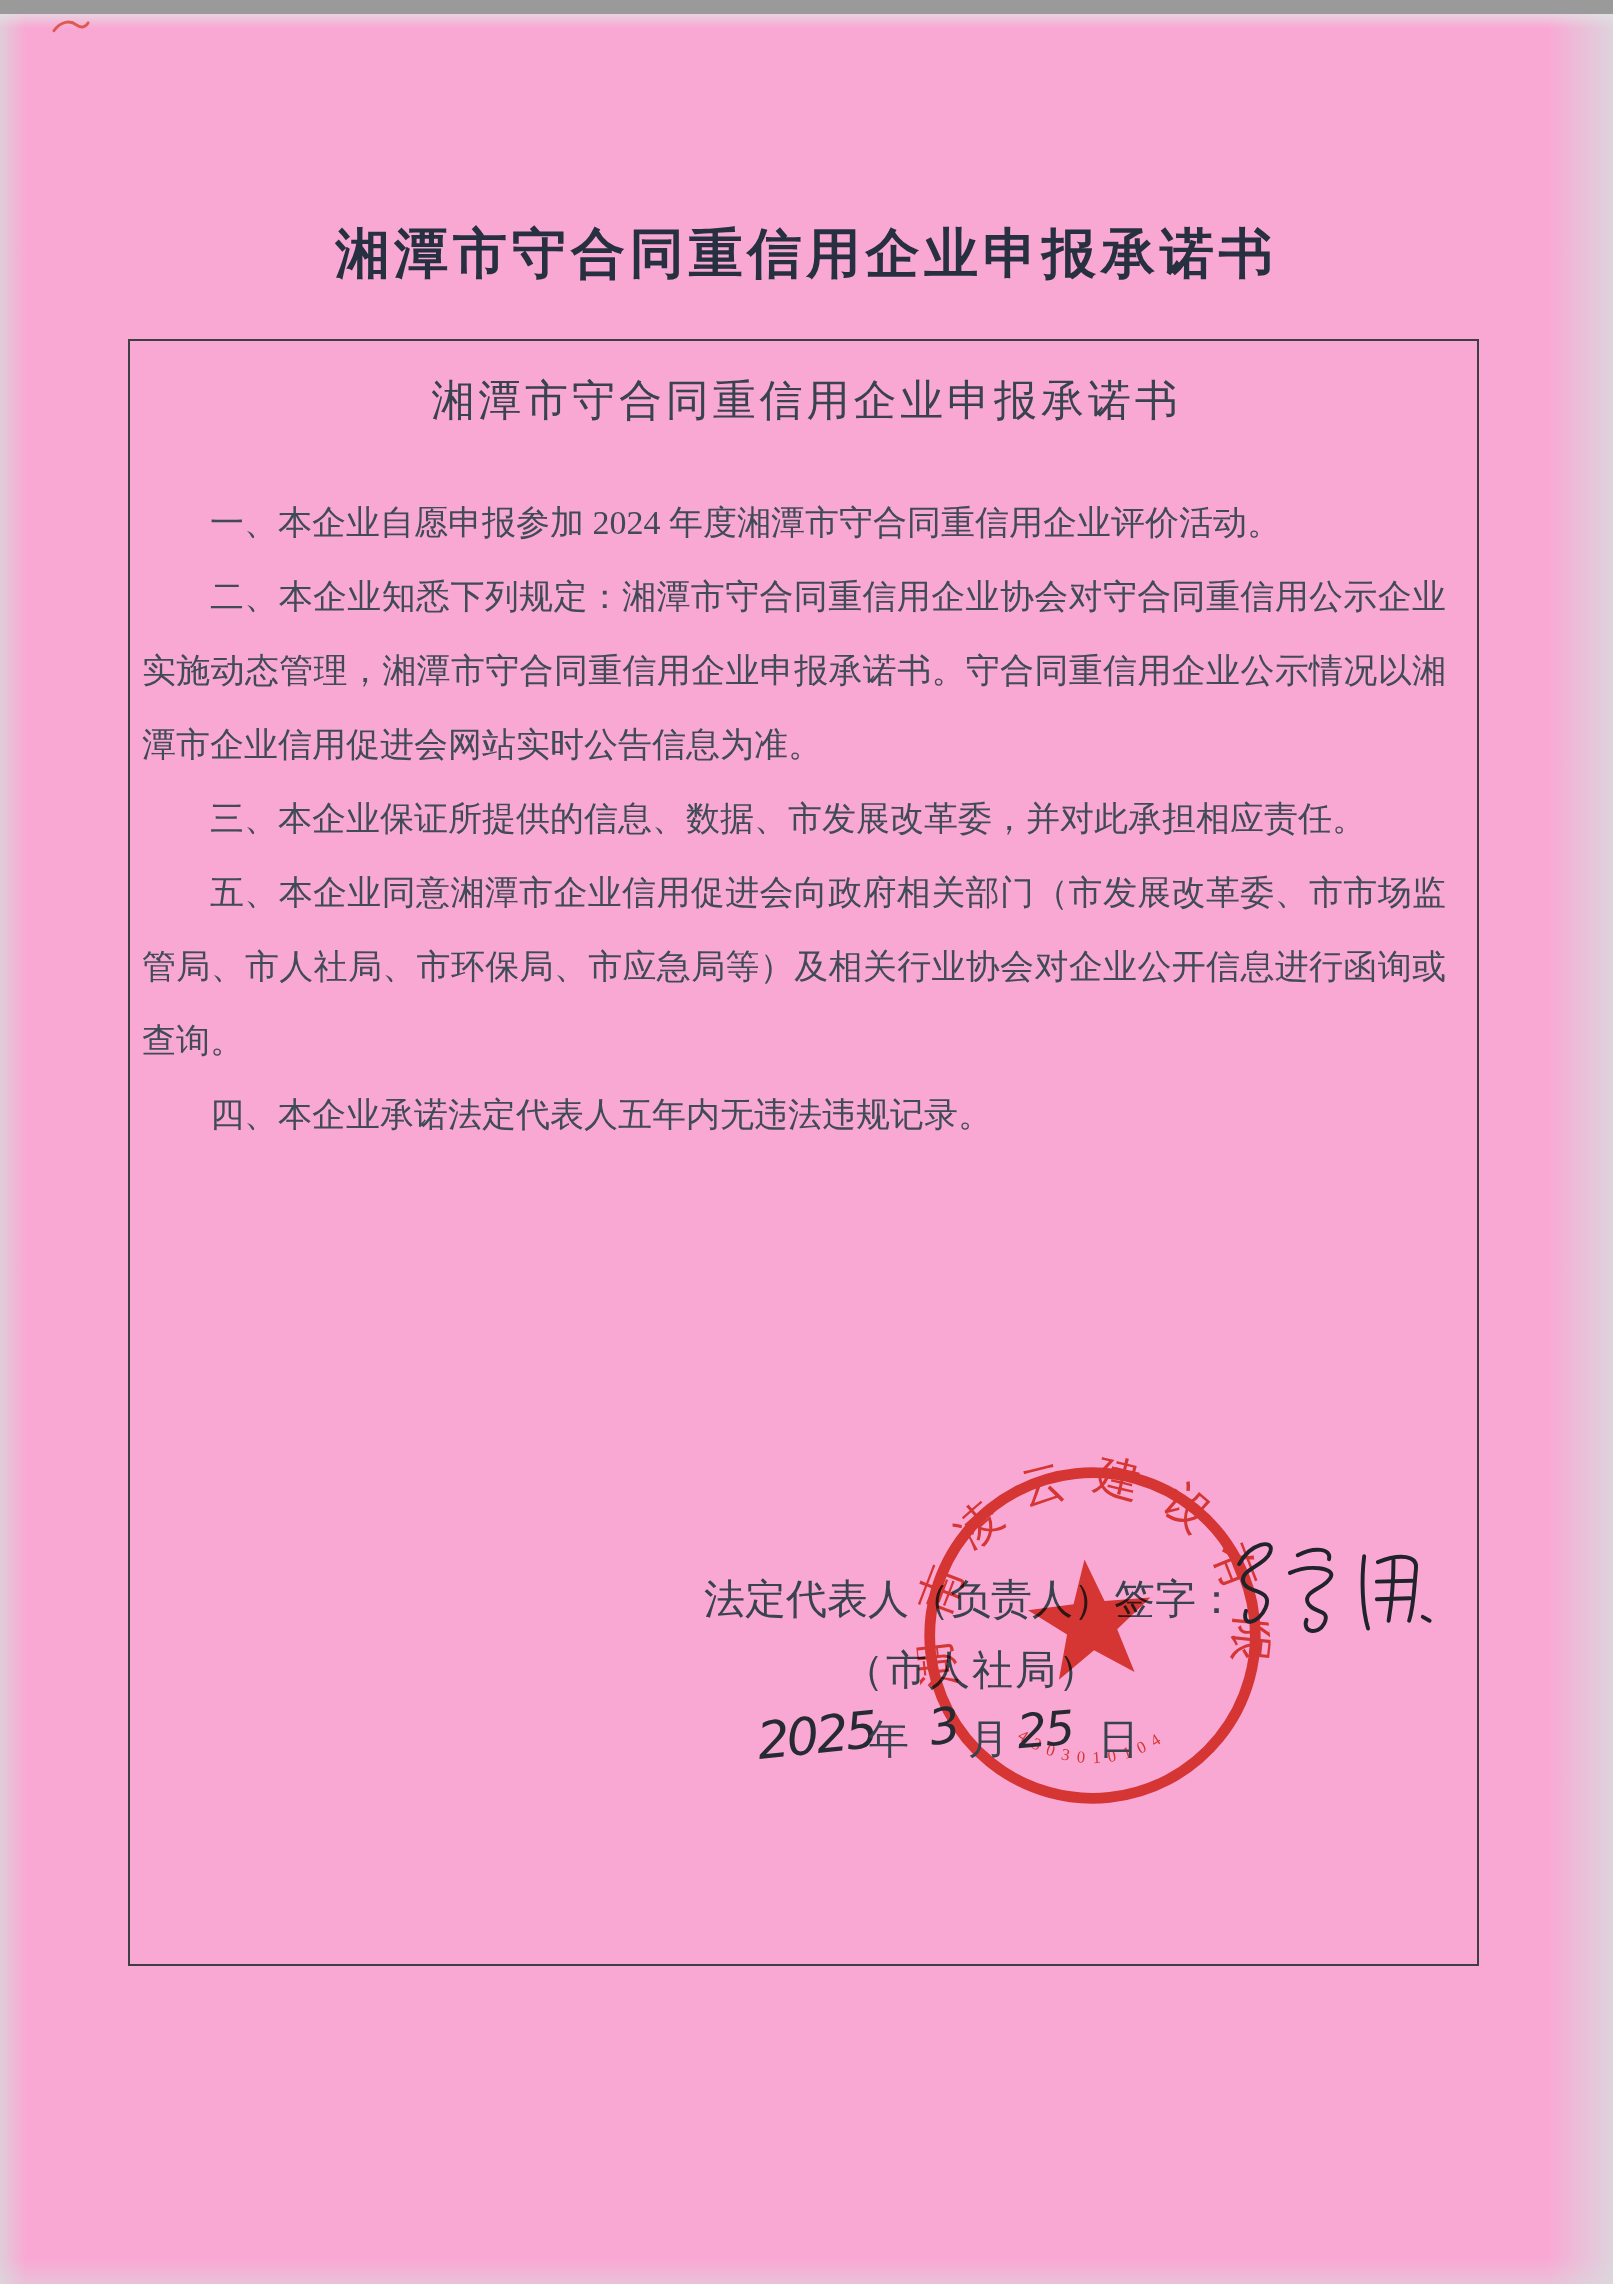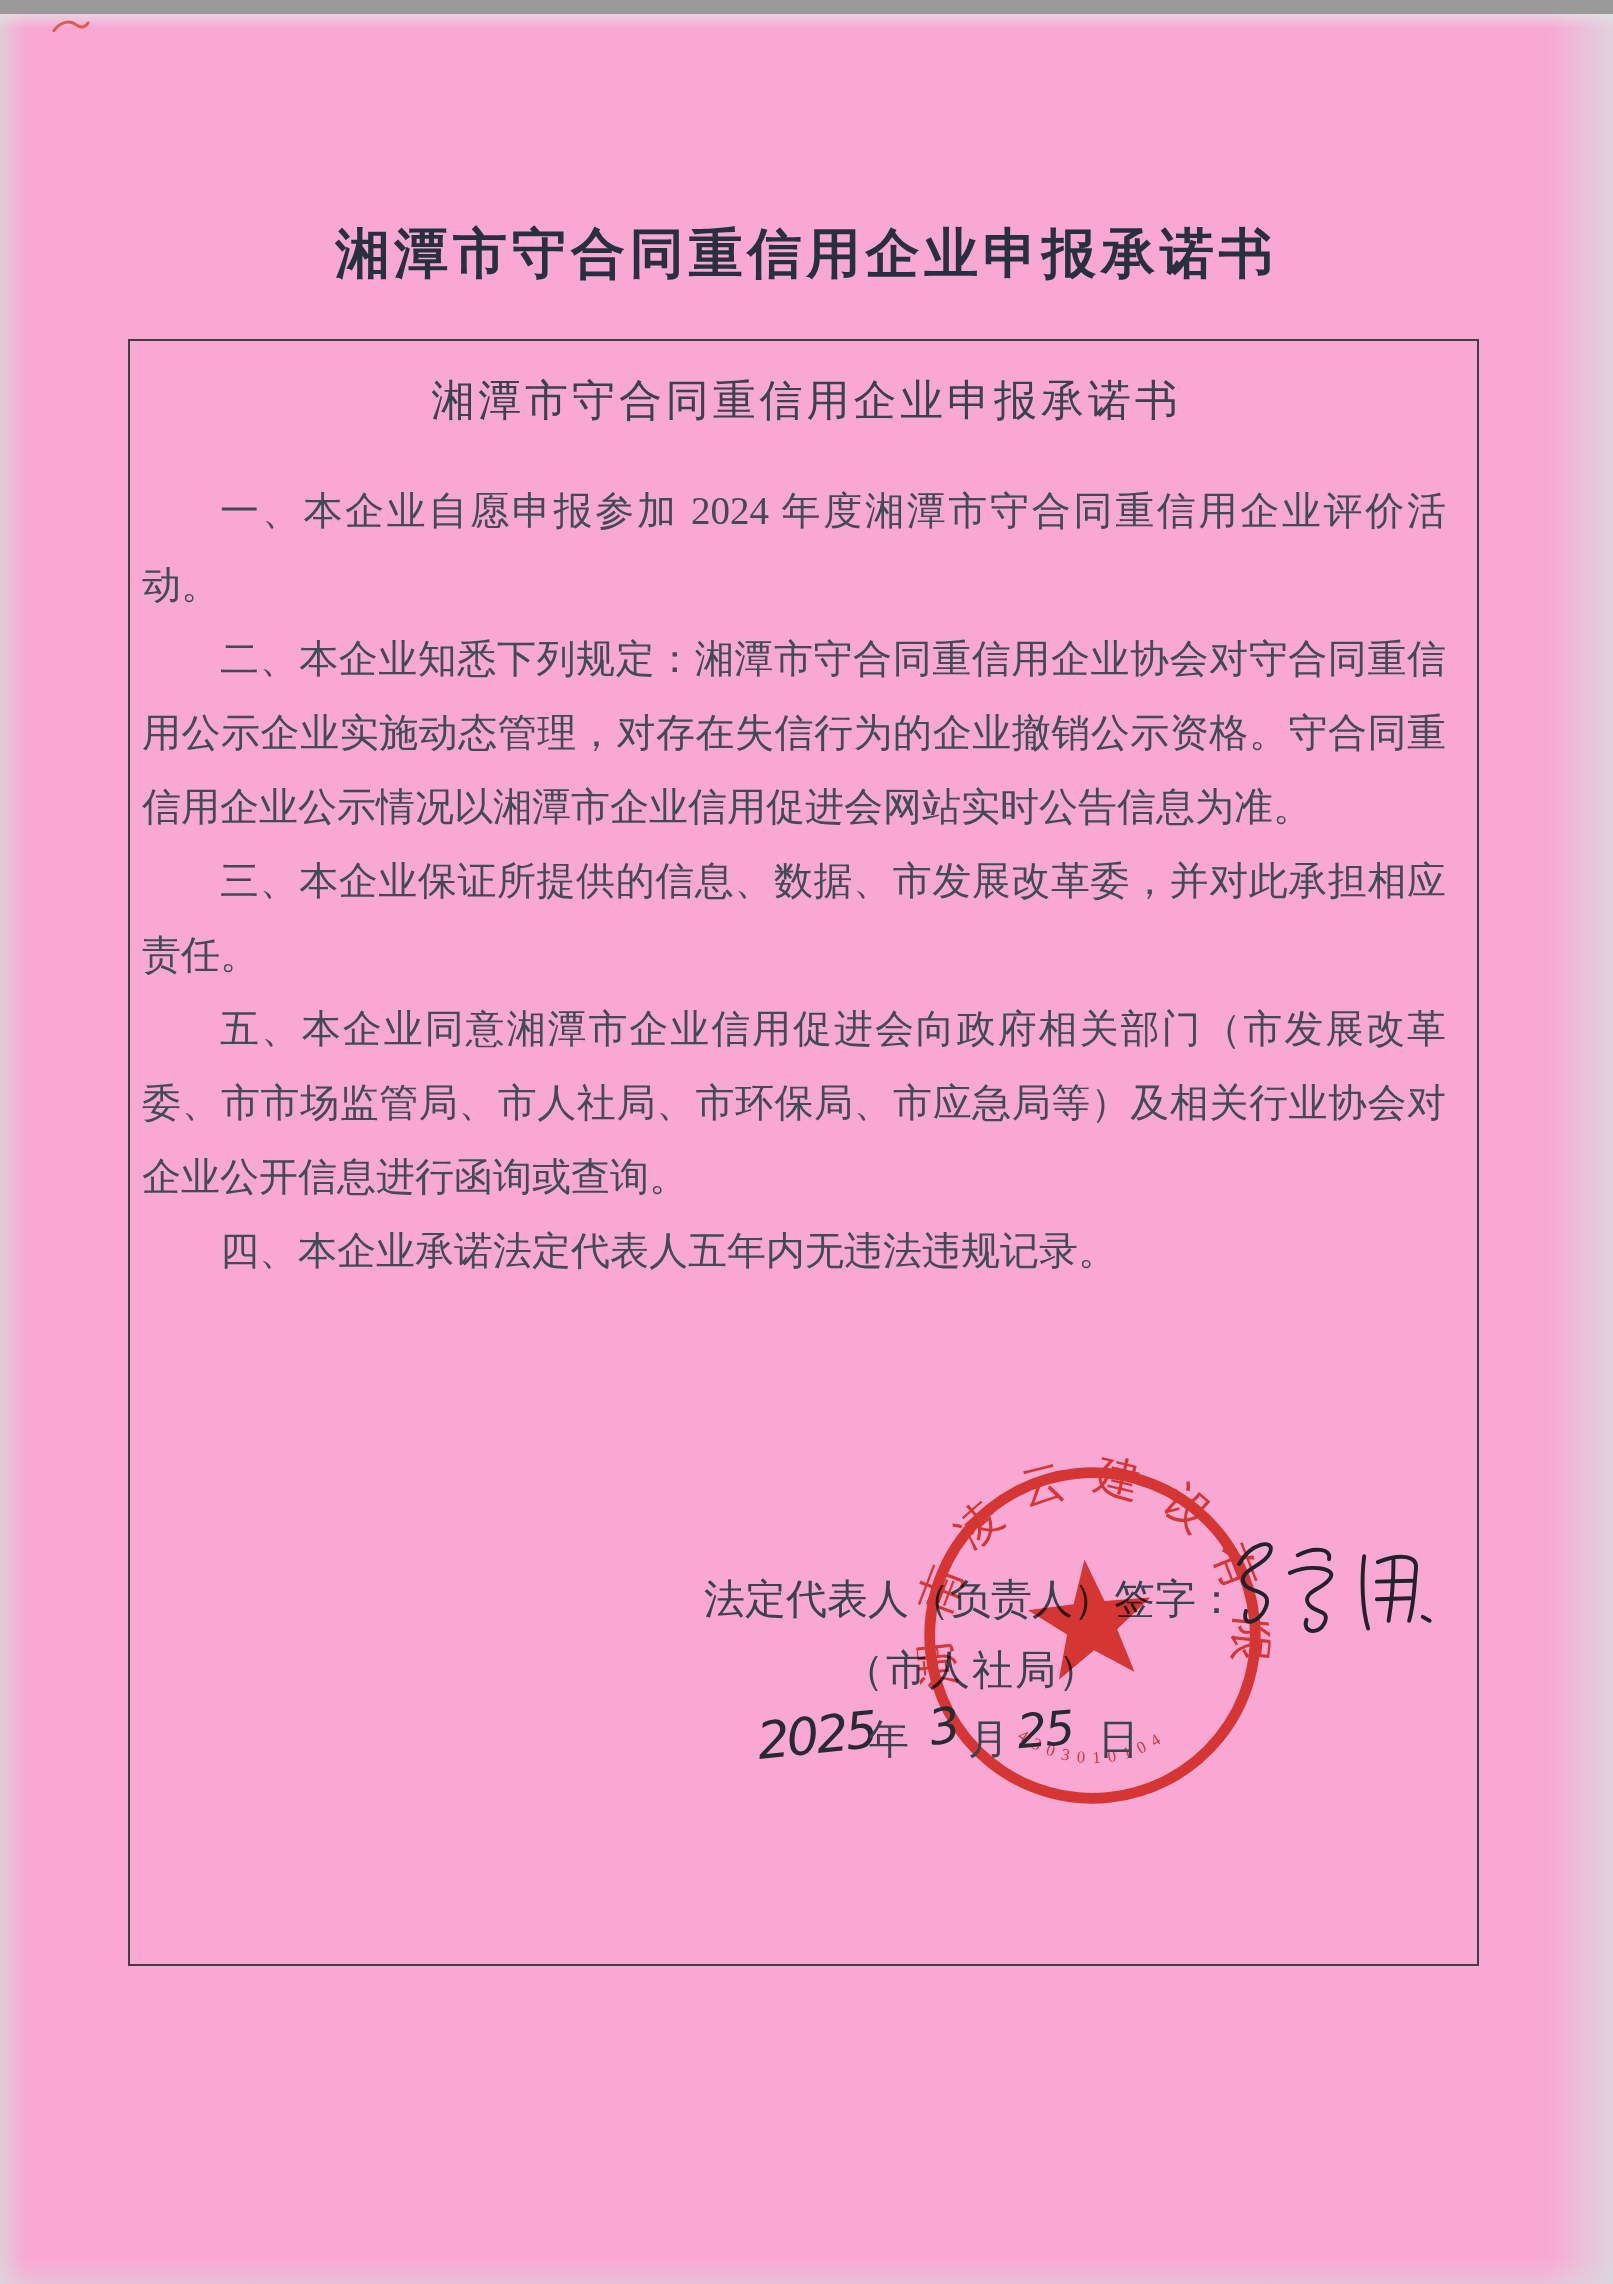--- a/index.html
+++ b/index.html
@@ -29,22 +29,22 @@
   .letter-box {
     position:absolute; left:128px; top:325px; width:1347px; height:1623px;
     border:2px solid #3d3f42; background:transparent;
   }
   .inner-title {
     position:absolute; left:0; top:358px; width:100%; margin:0;
     text-align:center; font-size:43px; font-weight:400;
     letter-spacing:3.9px; color:#39424f;
   }
   .body-text {
-    position:absolute; left:142px; top:460px; width:1304px;
-    font-size:39px; line-height:74px; text-align:justify;
+    position:absolute; left:142px; top:472px; width:1304px;
+    font-size:34px; line-height:74px; text-align:justify;
     color:#414b58;
   }
   .body-text p { margin:0; text-indent:2em; }
 
   .sig-label  { position:absolute; left:704px;  top:1558px; font-size:41px; color:#39424f; white-space:nowrap; }
   .seal-note  { position:absolute; left:843px;  top:1629px; font-size:41px; color:#39424f; letter-spacing:2px; white-space:nowrap; }
   .date-line span.unit { position:absolute; font-size:41px; color:#39424f; }
   .u-year  { left:868px;  top:1698px; }
   .u-month { left:968px;  top:1698px; }
   .u-day   { left:1098px; top:1698px; }
@@ -78,21 +78,21 @@
   </svg>
 
   <h1 class="main-title">湘潭市守合同重信用企业申报承诺书</h1>
 
   <div class="letter-box"></div>
 
   <h2 class="inner-title">湘潭市守合同重信用企业申报承诺书</h2>
 
   <div class="body-text">
     <p>一、本企业自愿申报参加 2024 年度湘潭市守合同重信用企业评价活动。</p>
-    <p>二、本企业知悉下列规定：湘潭市守合同重信用企业协会对守合同重信用公示企业实施动态管理，对存在失信行为的企业撤销公示资格。守合同重信用企业公示情况以湘潭市企业信用促进会网站实时公告信息为准。</p>
+    <p>二、本企业知悉下列规定：湘潭市守合同重信用企业协会对守合同重信用公示企业实施动态管理，湘潭市守合同重信用企业申报承诺书。守合同重信用企业公示情况以湘潭市企业信用促进会网站实时公告信息为准。</p>
     <p>三、本企业保证所提供的信息、数据、市发展改革委，并对此承担相应责任。</p>
     <p>五、本企业同意湘潭市企业信用促进会向政府相关部门（市发展改革委、市市场监管局、市人社局、市环保局、市应急局等）及相关行业协会对企业公开信息进行函询或查询。</p>
     <p>四、本企业承诺法定代表人五年内无违法违规记录。</p>
   </div>
 
   <div class="sig-label">法定代表人（负责人）签字：</div>
 
   <div class="seal-note">（市人社局）</div>
 
   <svg class="seal-svg" viewBox="0 0 360 360">

